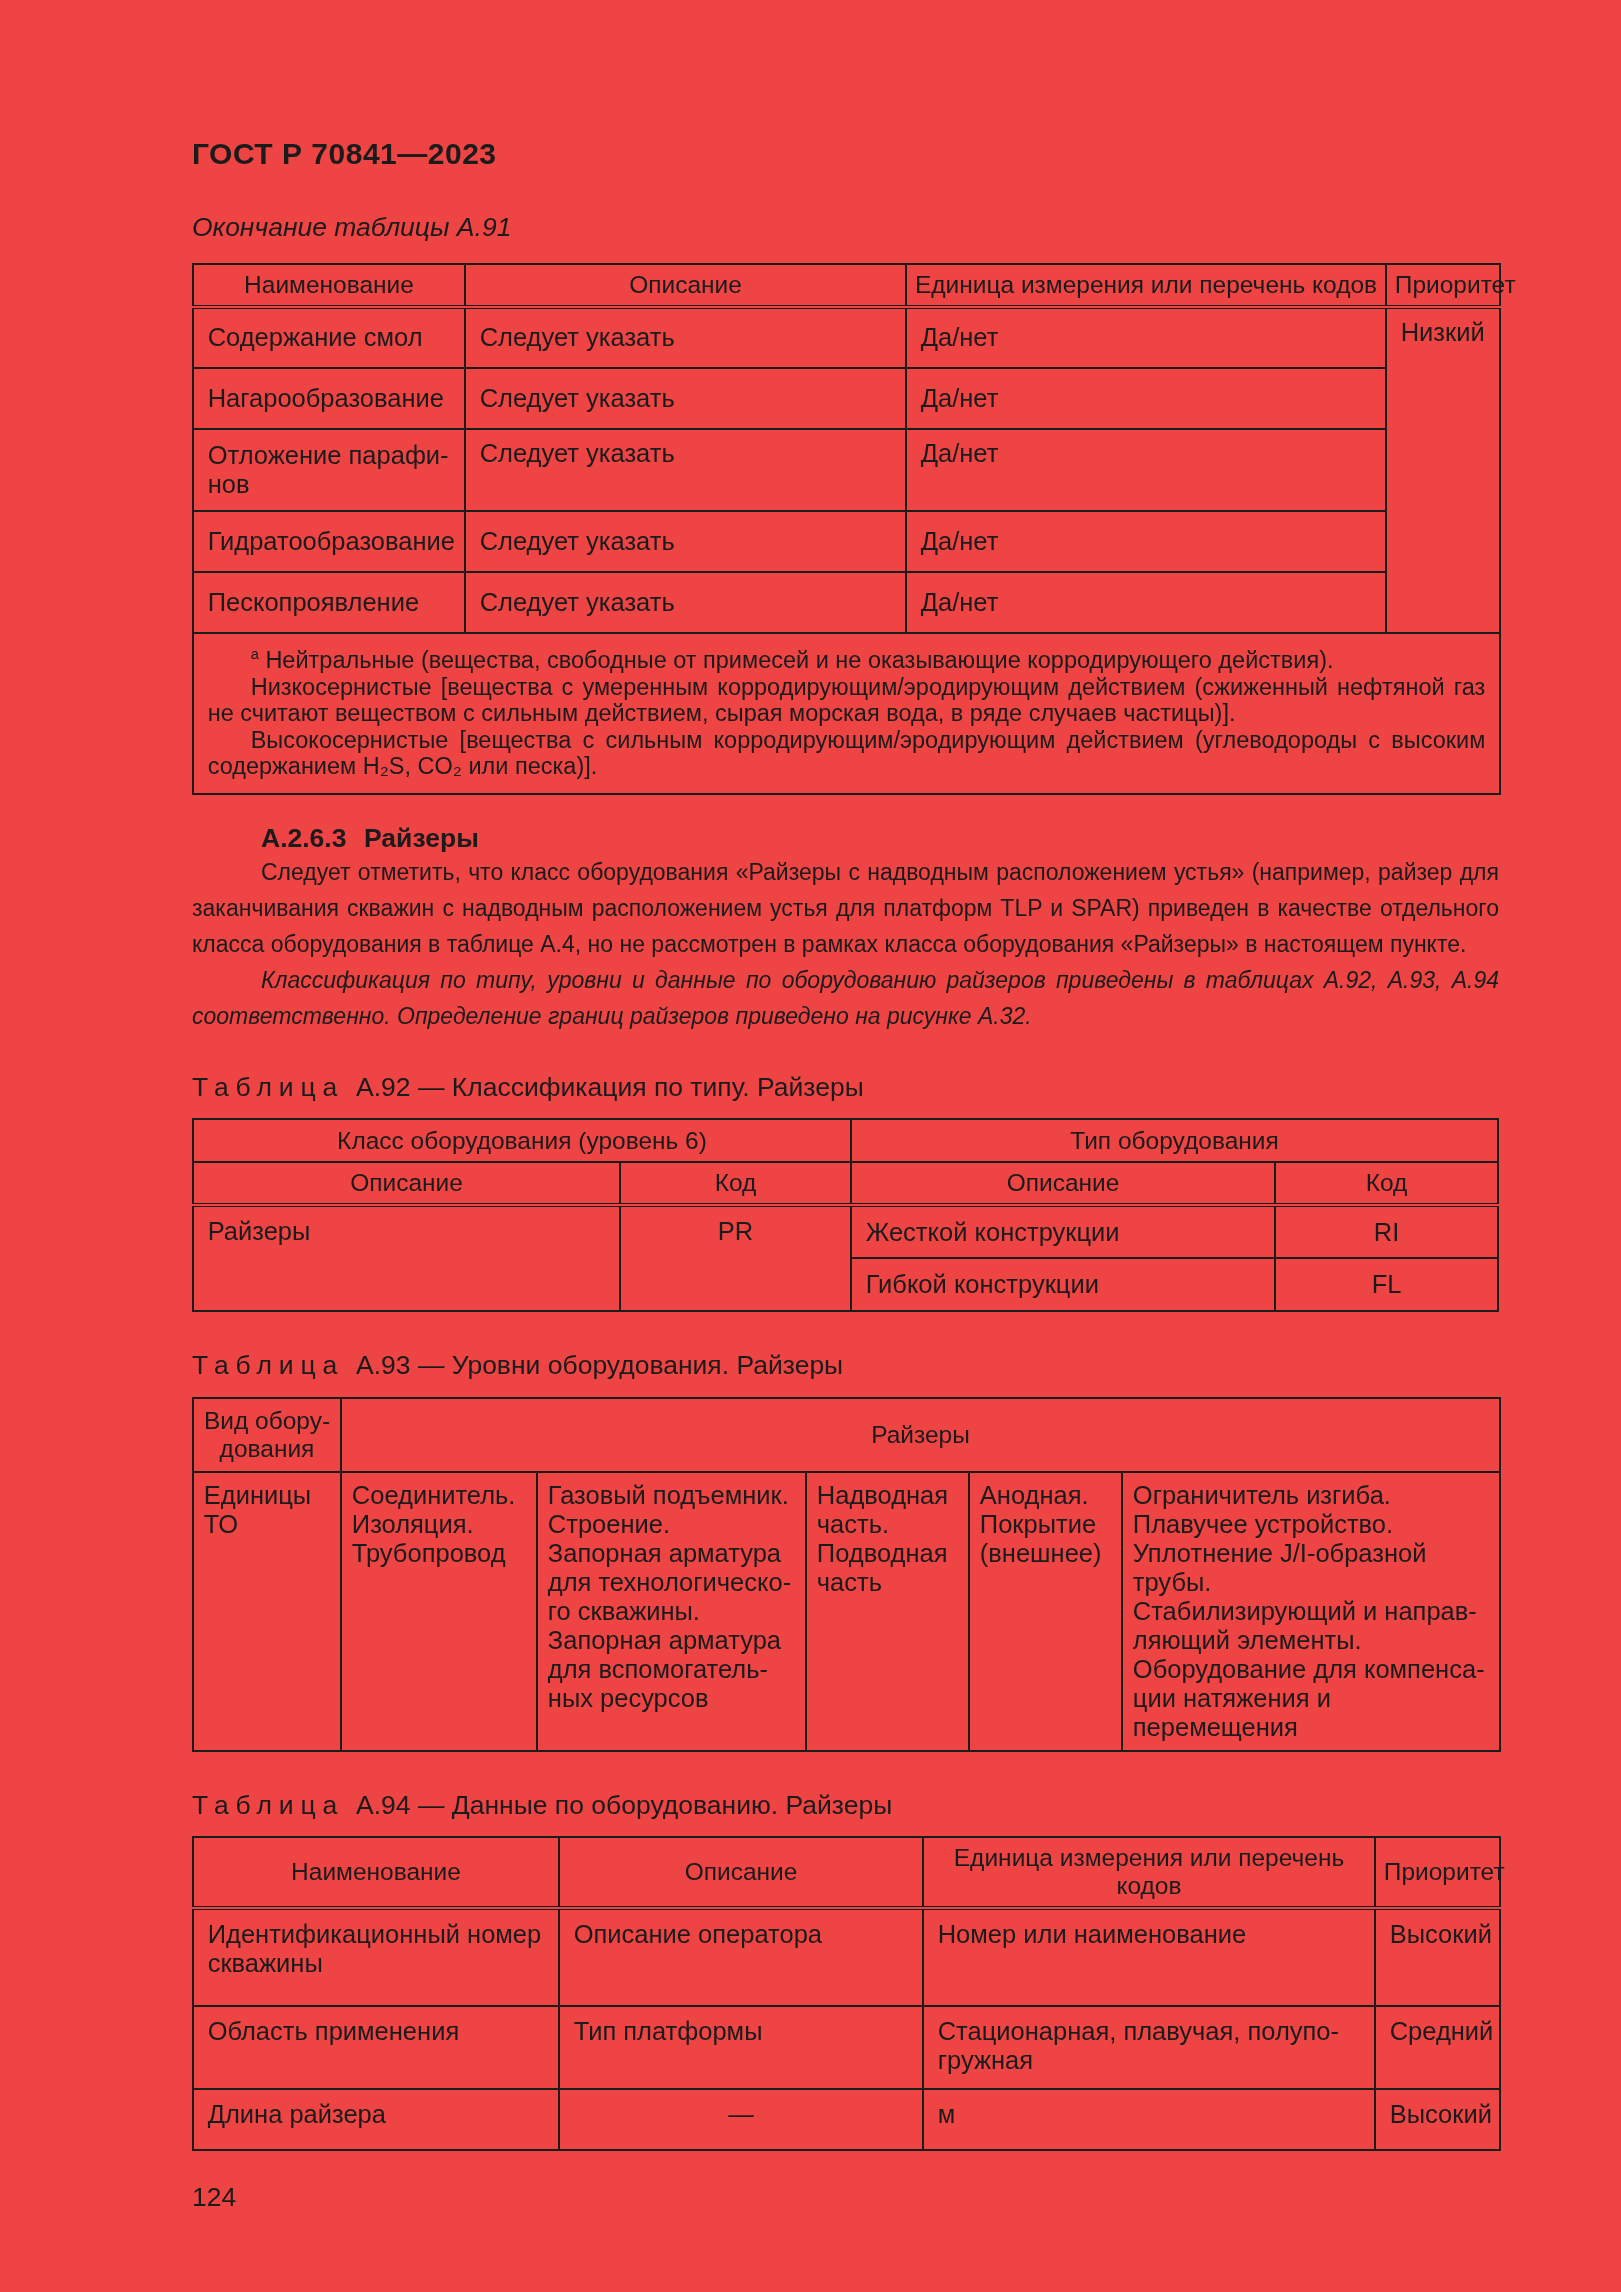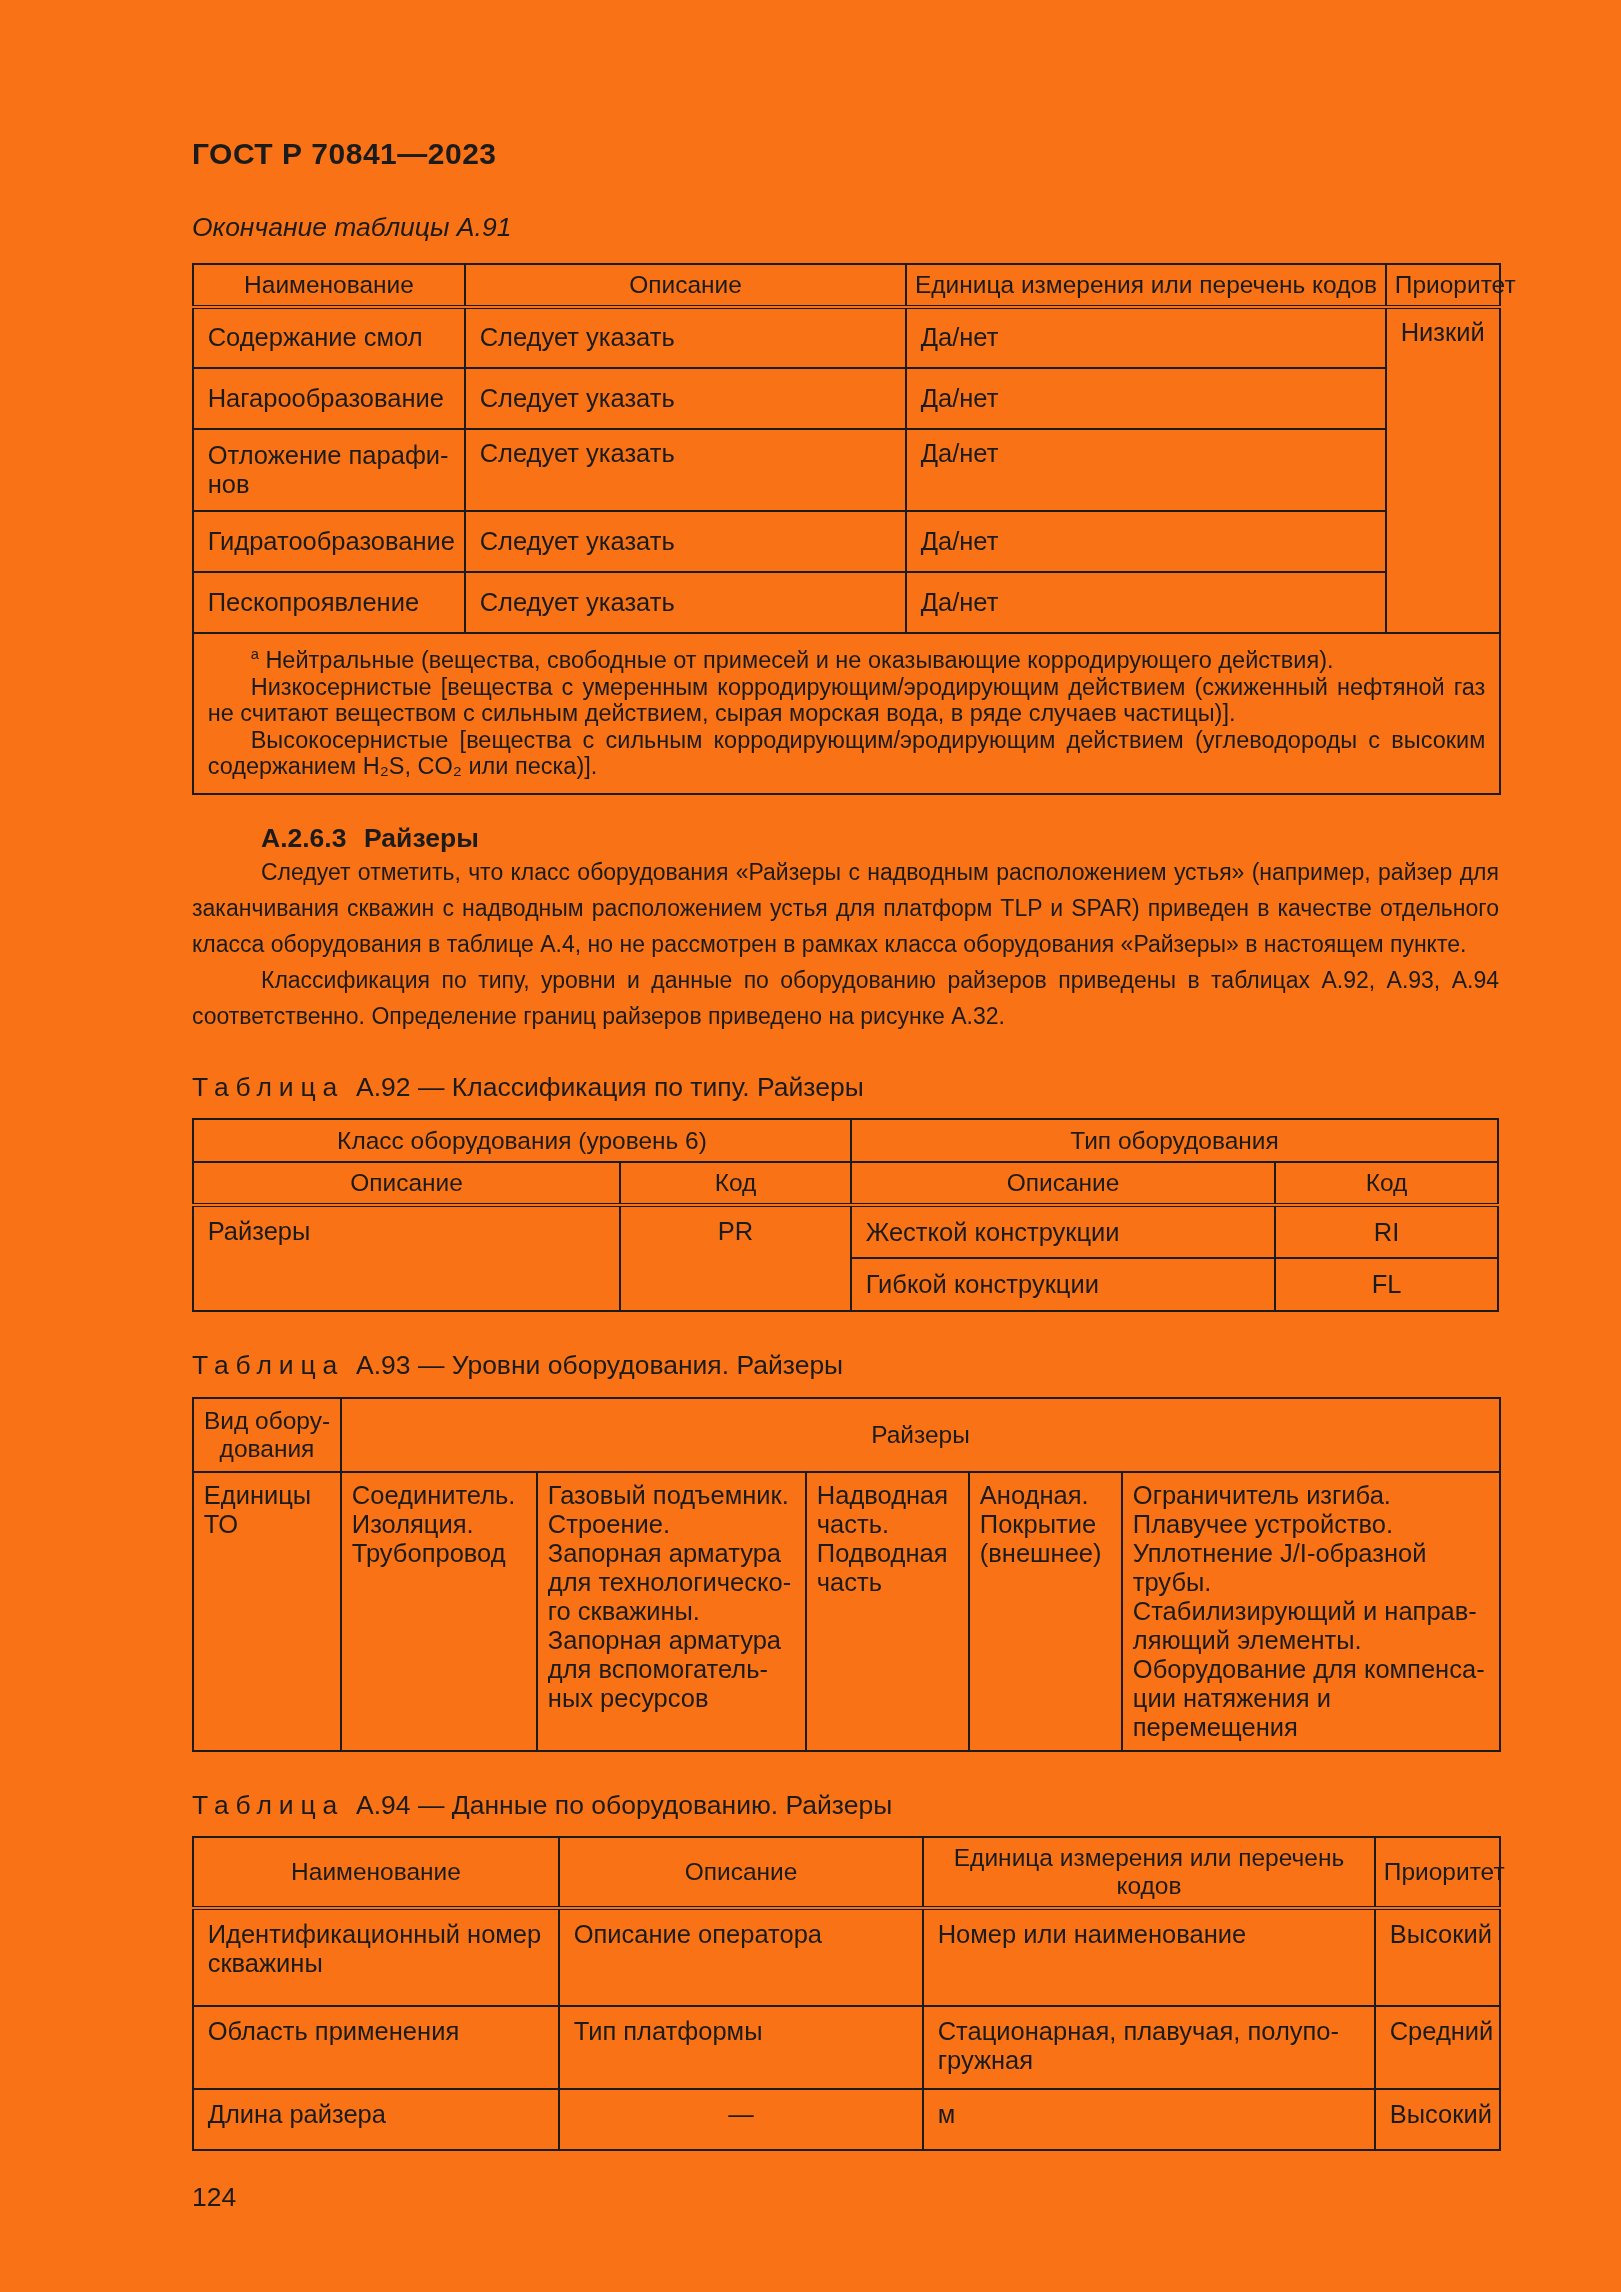--- a/index.html
+++ b/index.html
@@ -1,20 +1,20 @@
 <!DOCTYPE html>
 <html><head>
 <meta charset="utf-8">
 <style>
   html, body { margin: 0; padding: 0; background: #ffffff; }
   .page {
     position: relative;
     width: 1621px; height: 2293px;
     box-sizing: border-box;
-    background: #f97316;
+    background: #ef4444;
     color: #1b1b1b;
     font-family: "Liberation Sans", "DejaVu Sans", sans-serif;
     padding: 137px 123px 0 192px;
     overflow: hidden;
   }
   .std-header { font-size: 30px; font-weight: bold; letter-spacing: 0.5px; }
   .cont-label { margin-top: 41px; font-size: 26.5px; font-style: italic; }
 
   table { border-collapse: collapse; table-layout: fixed; width: 1307px; border: 2.9px solid #1b1b1b; margin-top: 15.7px; }
   th, td { border: 2px solid #1b1b1b; }
@@ -26,21 +26,21 @@
   .hdr-dbl th { border-bottom: 4.9px double #1b1b1b; }
 
   .t91 { margin-top: 19.6px; }
   .fn-cell { font-size: 23.5px; line-height: 26.5px; padding: 7.8px 13.7px 13.7px; vertical-align: top; }
   .fn-para { text-indent: 43px; text-align: justify; }
   .fn-para sup { font-size: 14.7px; }
 
   .sec-head { margin-top: 27.4px; font-size: 26.5px; font-weight: bold; padding-left: 69px; }
   .sec-head .num { margin-right: 17.6px; }
   .para { width: 1307px; font-size: 23px; line-height: 36px; text-align: justify; text-indent: 69px; }
-  .it { }
+  .it { font-style: italic; }
 
   .tbl-title { font-size: 26.5px; margin-top: 38px; }
   .tbl-title .lbl { letter-spacing: 6.9px; }
   .tbl-title .rest { margin-left: 11.8px; }
 
   .t93 td { padding: 7.8px 9.8px; }
   .t94 td { vertical-align: top; }
 
   .page-num { margin-top: 31px; font-size: 26.5px; }
 </style>

